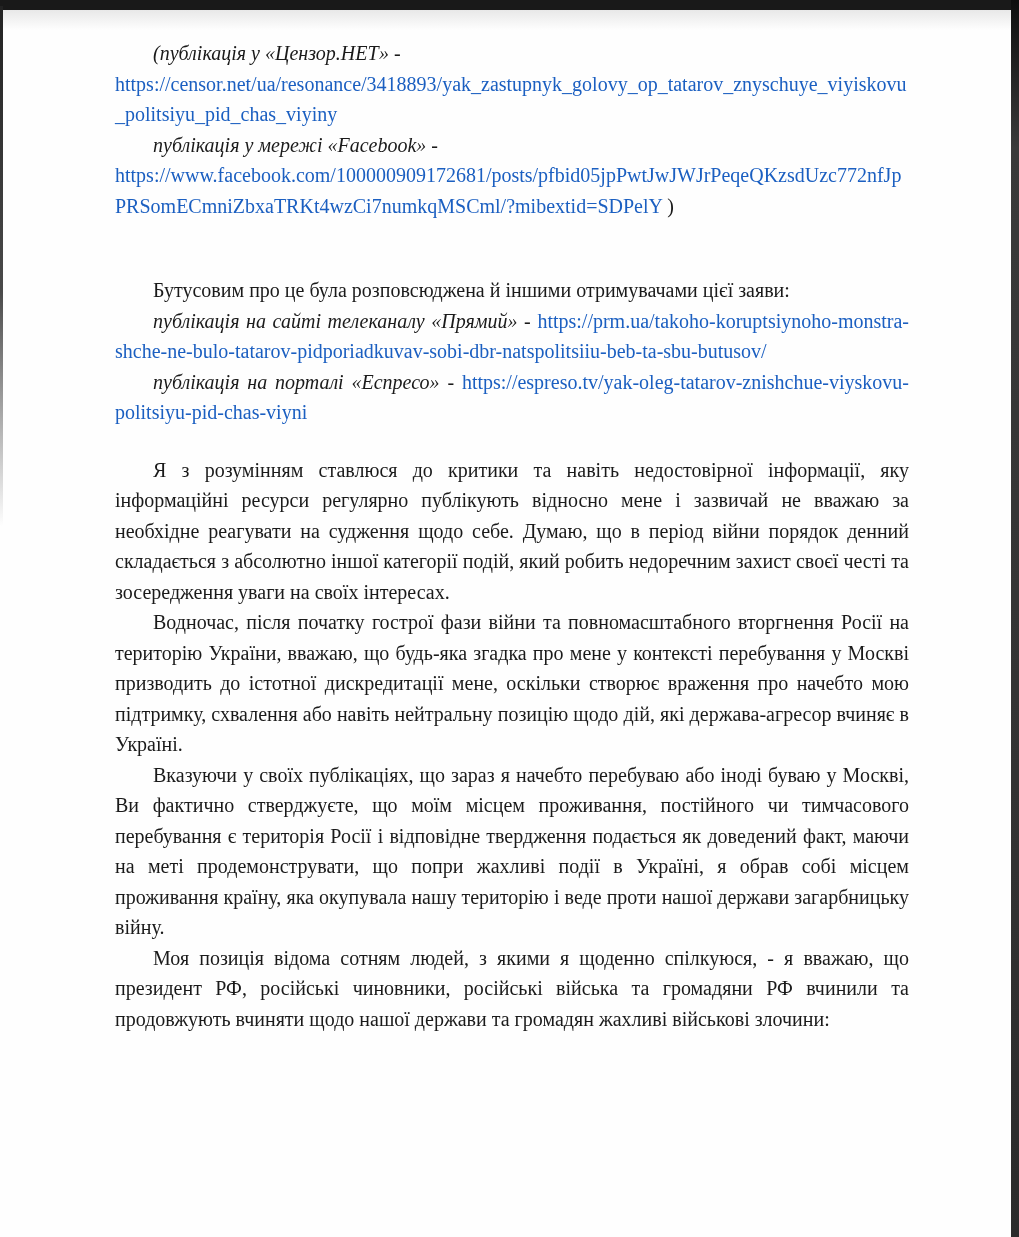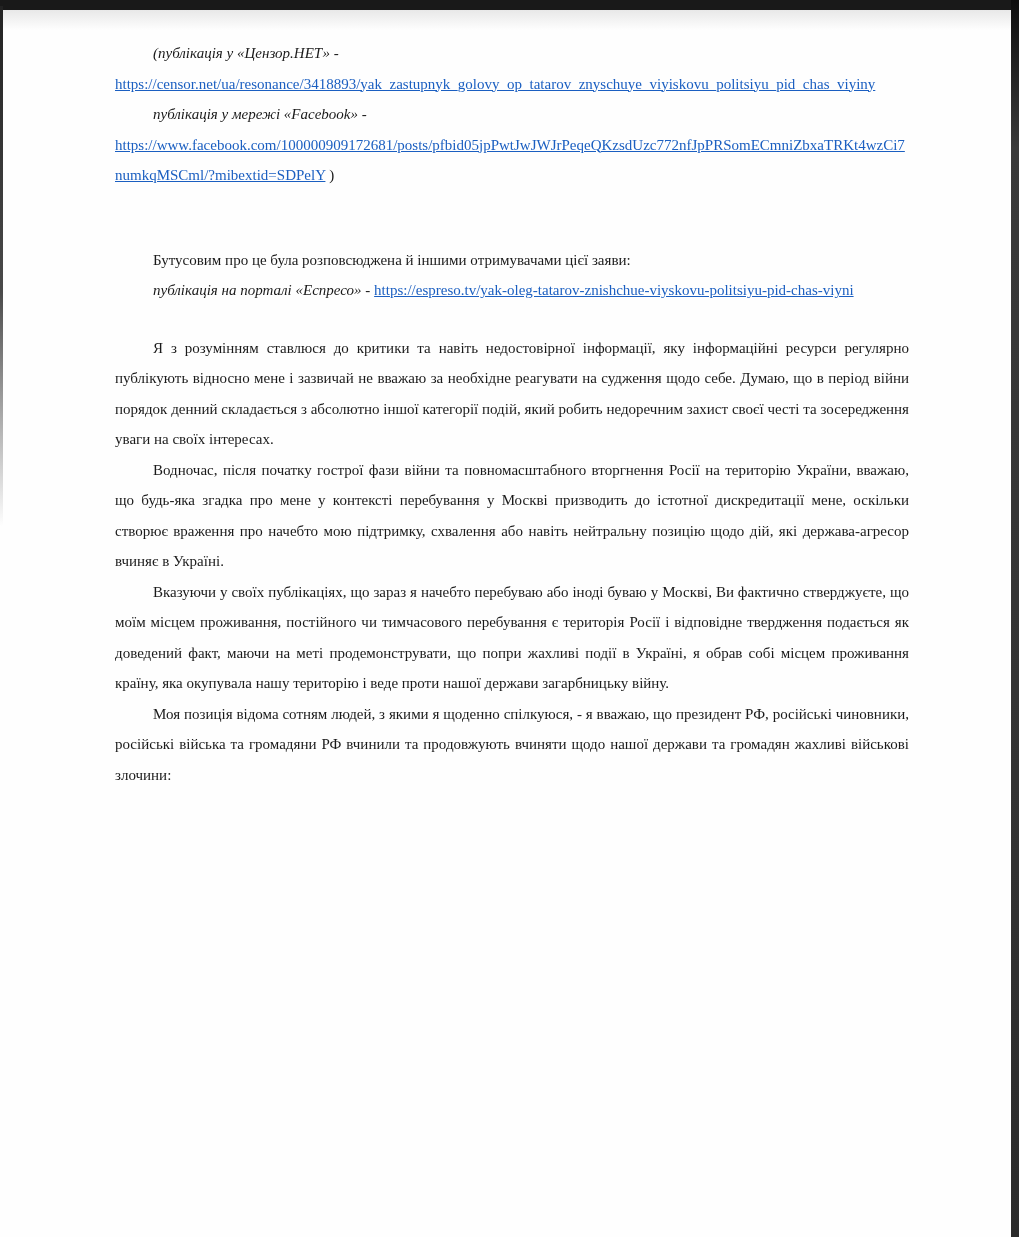--- a/index.html
+++ b/index.html
@@ -47,54 +47,54 @@
     background: linear-gradient(180deg, #222222, #4a4a4a 55%, rgba(255,255,255,0));
     z-index: 3;
   }
   .content {
     position: absolute;
     top: 0; left: 0;
     box-sizing: border-box;
     width: 1019px;
     height: 1237px;
     padding: 38px 110px 30px 115px;
-    font-size: 15px;
+    font-size: 20px;
     line-height: 30.5px;
     z-index: 1;
   }
   .para {
     margin: 0;
     text-align: justify;
   }
   .para.ind { text-indent: 38px; }
   .gap { height: 27px; }
   .tab { display: inline-block; width: 38px; }
   .seg-n { font-style: normal; }
   .seg-i { font-style: italic; }
   a.seg-a {
     color: var(--link-color, #1b5fc1);
-    text-decoration: underline;
     cursor: pointer;
     overflow-wrap: anywhere;
     word-break: break-word;
   }
 </style>
 </head>
 <body>
 
 <div class="page">
   <div class="scan-border-top"></div>
   <div class="scan-shade-top"></div>
   <div class="scan-border-right"></div>
   <div class="scan-border-left"></div>
   <div class="content" style="color: rgb(26, 26, 26);">
       <div class="para ind just"><span class="seg-i">(публікація у «Цензор.НЕТ» -</span><br><a class="seg-a">https://censor.net/ua/resonance/3418893/yak_zastupnyk_golovy_op_tatarov_znyschuye_viyiskovu_politsiyu_pid_chas_viyiny</a><br><span class="tab"></span><span class="seg-i">публікація у мережі «Facebook» -</span><br><a class="seg-a">https://www.facebook.com/100000909172681/posts/pfbid05jpPwtJwJWJrPeqeQKzsdUzc772nfJpPRSomECmniZbxaTRKt4wzCi7numkqMSCml/?mibextid=SDPelY</a><span class="seg-n"> )</span></div>
       <div class="gap"></div>
       <div class="gap"></div>
       <div class="para ind just"><span class="seg-n">Бутусовим про це була розповсюджена й іншими отримувачами цієї заяви:</span></div>
+      <div class="para ind just"><span class="seg-i">публікація на сайті телеканалу «Прямий»</span><span class="seg-n"> - </span><a class="seg-a">https://prm.ua/takoho-koruptsiynoho-monstra-shche-ne-bulo-tatarov-pidporiadkuvav-sobi-dbr-natspolitsiiu-beb-ta-sbu-butusov/</a></div>
       <div class="para ind just"><span class="seg-i">публікація на порталі «Еспресо»</span><span class="seg-n"> - </span><a class="seg-a">https://espreso.tv/yak-oleg-tatarov-znishchue-viyskovu-politsiyu-pid-chas-viyni</a></div>
       <div class="gap"></div>
       <div class="para ind just"><span class="seg-n">Я з розумінням ставлюся до критики та навіть недостовірної інформації, яку інформаційні ресурси регулярно публікують відносно мене і зазвичай не вважаю за необхідне реагувати на судження щодо себе. Думаю, що в період війни порядок денний складається з абсолютно іншої категорії подій, який робить недоречним захист своєї честі та зосередження уваги на своїх інтересах.</span></div>
       <div class="para ind just"><span class="seg-n">Водночас, після початку гострої фази війни та повномасштабного вторгнення Росії на територію України, вважаю, що будь-яка згадка про мене у контексті перебування у Москві призводить до істотної дискредитації мене, оскільки створює враження про начебто мою підтримку, схвалення або навіть нейтральну позицію щодо дій, які держава-агресор вчиняє в Україні.</span></div>
       <div class="para ind just"><span class="seg-n">Вказуючи у своїх публікаціях, що зараз я начебто перебуваю або іноді буваю у Москві, Ви фактично стверджуєте, що моїм місцем проживання, постійного чи тимчасового перебування є територія Росії і відповідне твердження подається як доведений факт, маючи на меті продемонструвати, що попри жахливі події в Україні, я обрав собі місцем проживання країну, яка окупувала нашу територію і веде проти нашої держави загарбницьку війну.</span></div>
       <div class="para ind just"><span class="seg-n">Моя позиція відома сотням людей, з якими я щоденно спілкуюся, - я вважаю, що президент РФ, російські чиновники, російські війська та громадяни РФ вчинили та продовжують вчиняти щодо нашої держави та громадян жахливі військові злочини:</span></div>
     </div>
 </div>
 
 </body></html>

